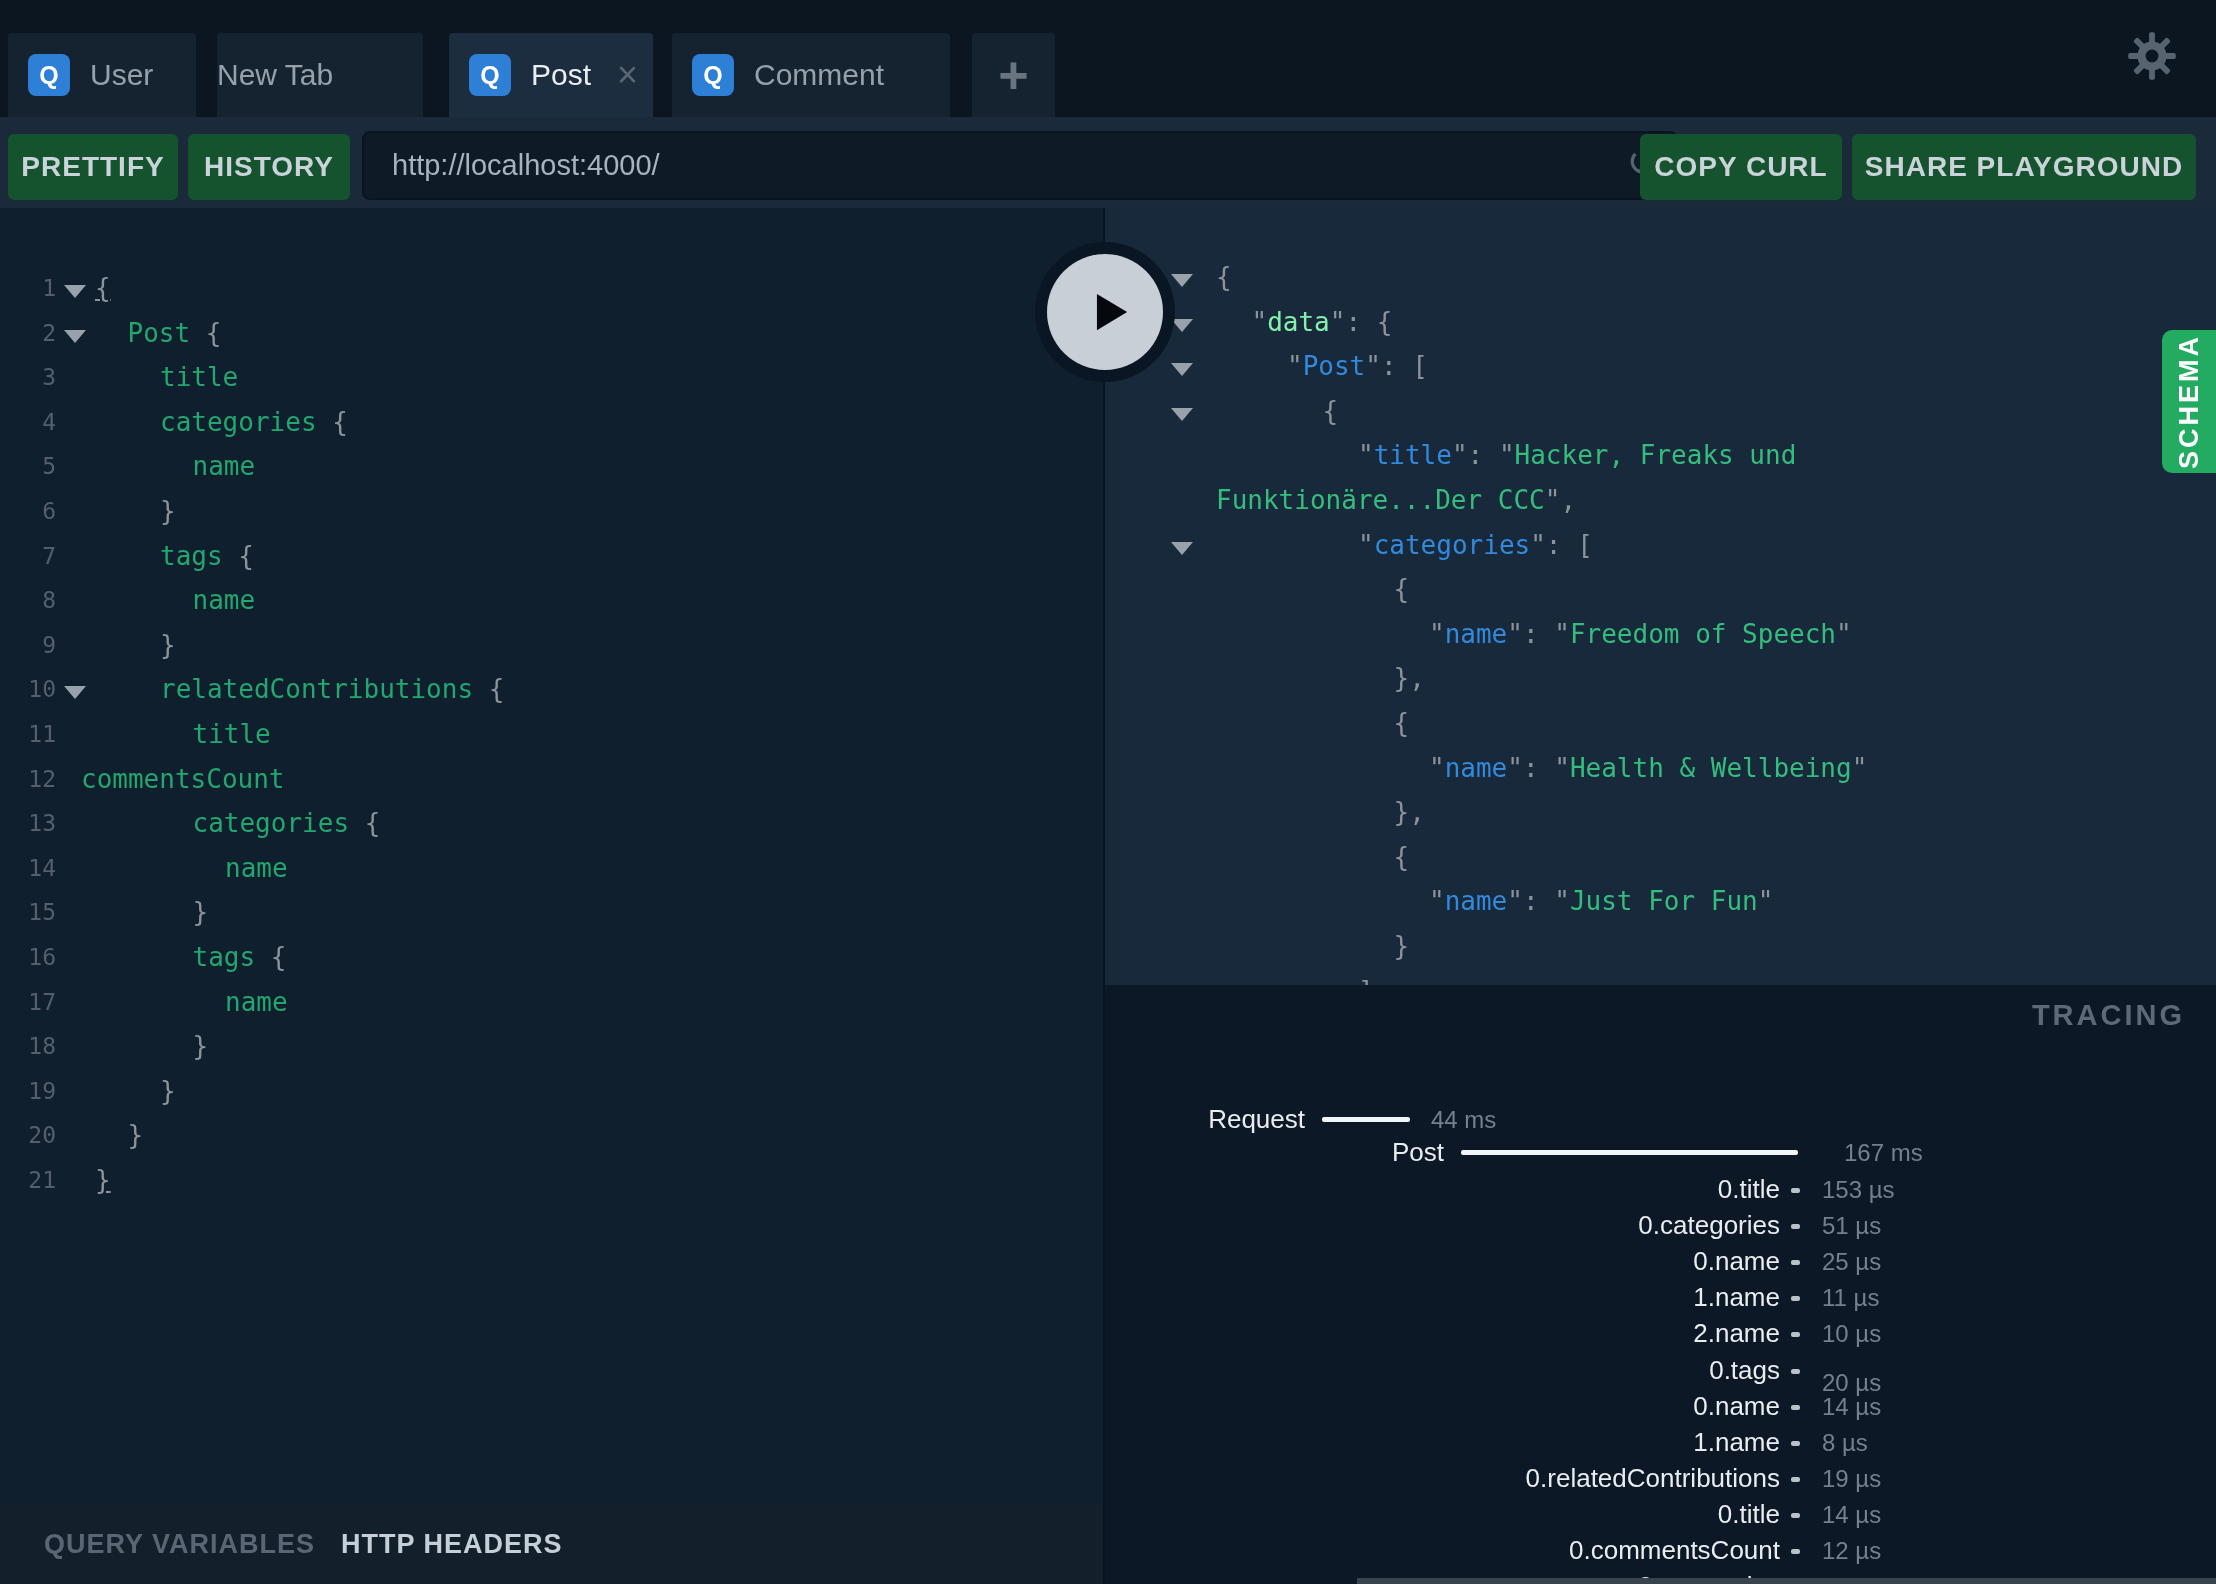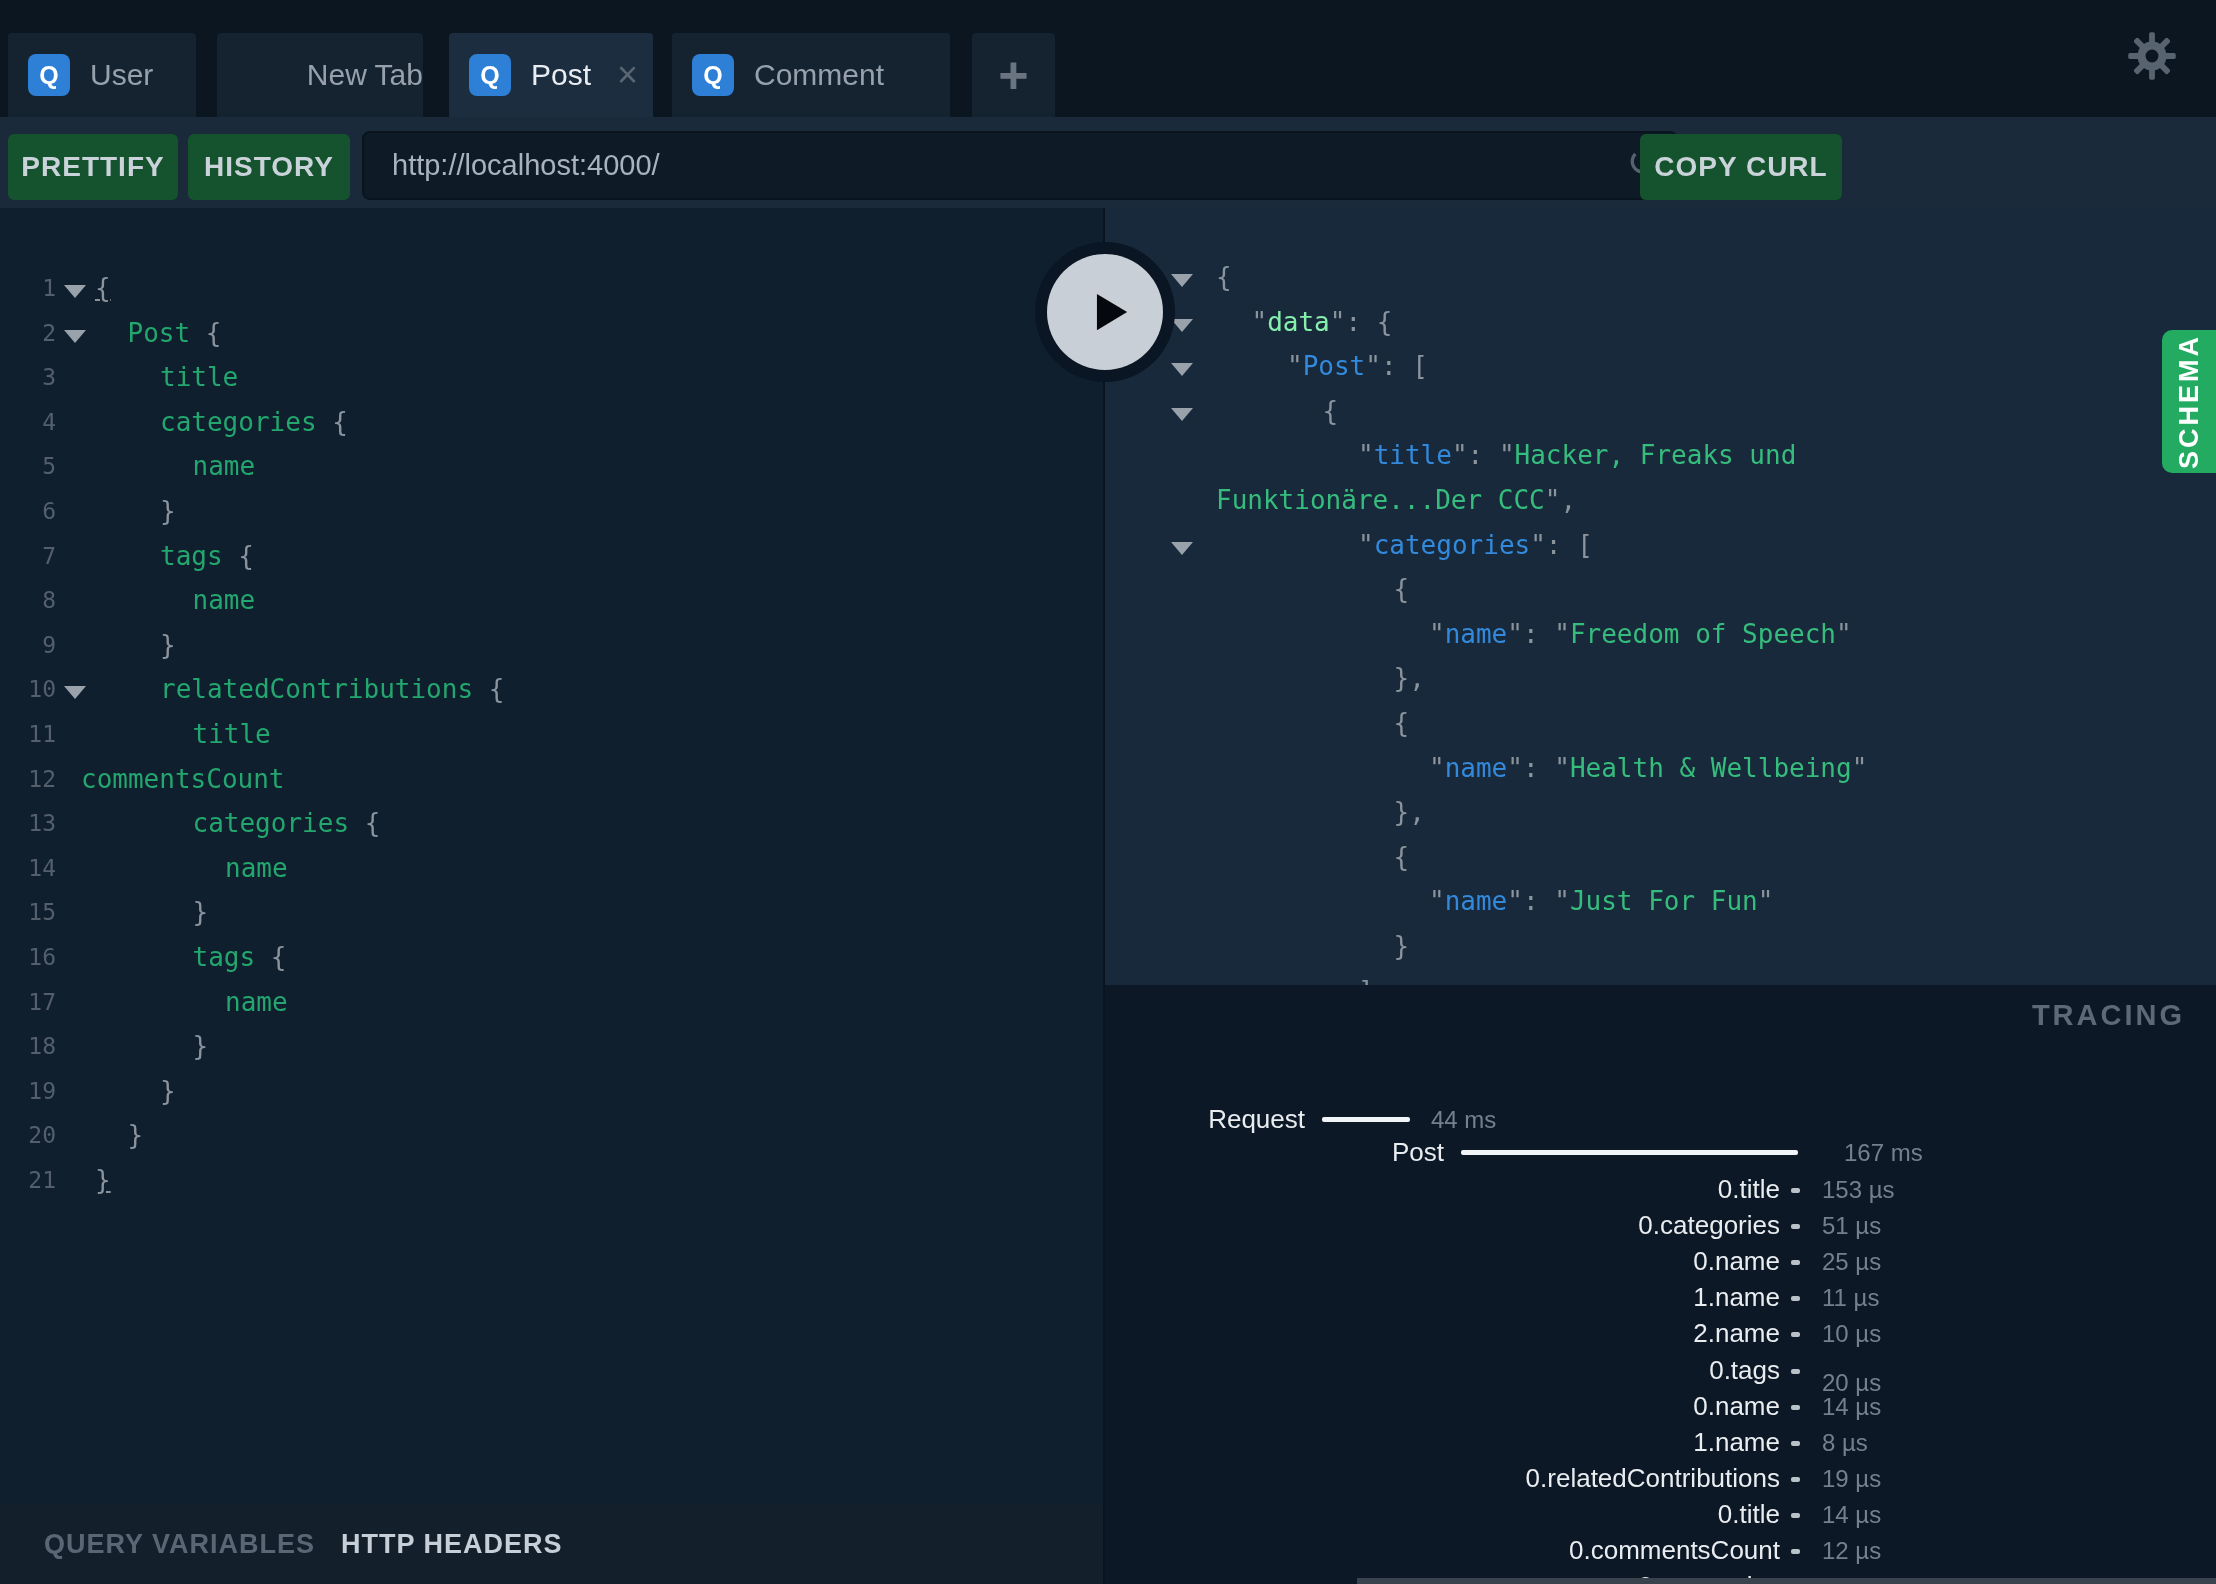--- a/index.html
+++ b/index.html
@@ -90,21 +90,21 @@
 </head>
 <body>
 
 <div class="app">
 
   <div class="tabbar">
     <div class="tab inactive" style="left:8px; width:188px;">
       <span class="qbadge">Q</span>
       <span class="tab-label">User</span>
     </div>
-    <div class="tab inactive" style="left:217px; width:206px; justify-content:flex-end;padding-left:36px;">
+    <div class="tab inactive" style="left:217px; width:206px; justify-content:flex-start;">
       <span class="tab-label" style="margin-left:0;">New Tab</span>
     </div>
     <div class="tab active" style="left:449px; width:204px;">
       <span class="qbadge">Q</span>
       <span class="tab-label">Post</span>
       <span class="tab-close">×</span>
     </div>
     <div class="tab inactive" style="left:672px; width:278px;">
       <span class="qbadge">Q</span>
       <span class="tab-label">Comment</span>
@@ -131,20 +131,21 @@
   </div>
 
   <div class="toolbar">
     <div class="tbtn" style="left:8px; width:170px;">PRETTIFY</div>
     <div class="tbtn" style="left:188px; width:162px;">HISTORY</div>
     <div class="urlbox">
       <span class="urltext">http://localhost:4000/</span>
       <span class="reload">↺</span>
     </div>
     <div class="tbtn" style="left:1640px; width:202px;">COPY CURL</div>
+    <div class="tbtn" style="left:1852px; width:344px;">SHARE PLAYGROUND</div>
   </div>
 
   <div class="left-pane">
     <div class="code-area" id="query-lines">
         <div class="code-line"><span class="ln">1</span><span class="fold"></span><span class="code" style="padding-left: 95px;"><span class="c-match">{</span></span></div>
         <div class="code-line"><span class="ln">2</span><span class="fold"></span><span class="code" style="padding-left: 127.5px;"><span class="c-field">Post</span><span class="c-punct"> {</span></span></div>
         <div class="code-line"><span class="ln">3</span><span class="code" style="padding-left: 160px;"><span class="c-field">title</span></span></div>
         <div class="code-line"><span class="ln">4</span><span class="code" style="padding-left: 160px;"><span class="c-field">categories</span><span class="c-punct"> {</span></span></div>
         <div class="code-line"><span class="ln">5</span><span class="code" style="padding-left: 192.5px;"><span class="c-field">name</span></span></div>
         <div class="code-line"><span class="ln">6</span><span class="code" style="padding-left: 160px;"><span class="c-punct">}</span></span></div>

